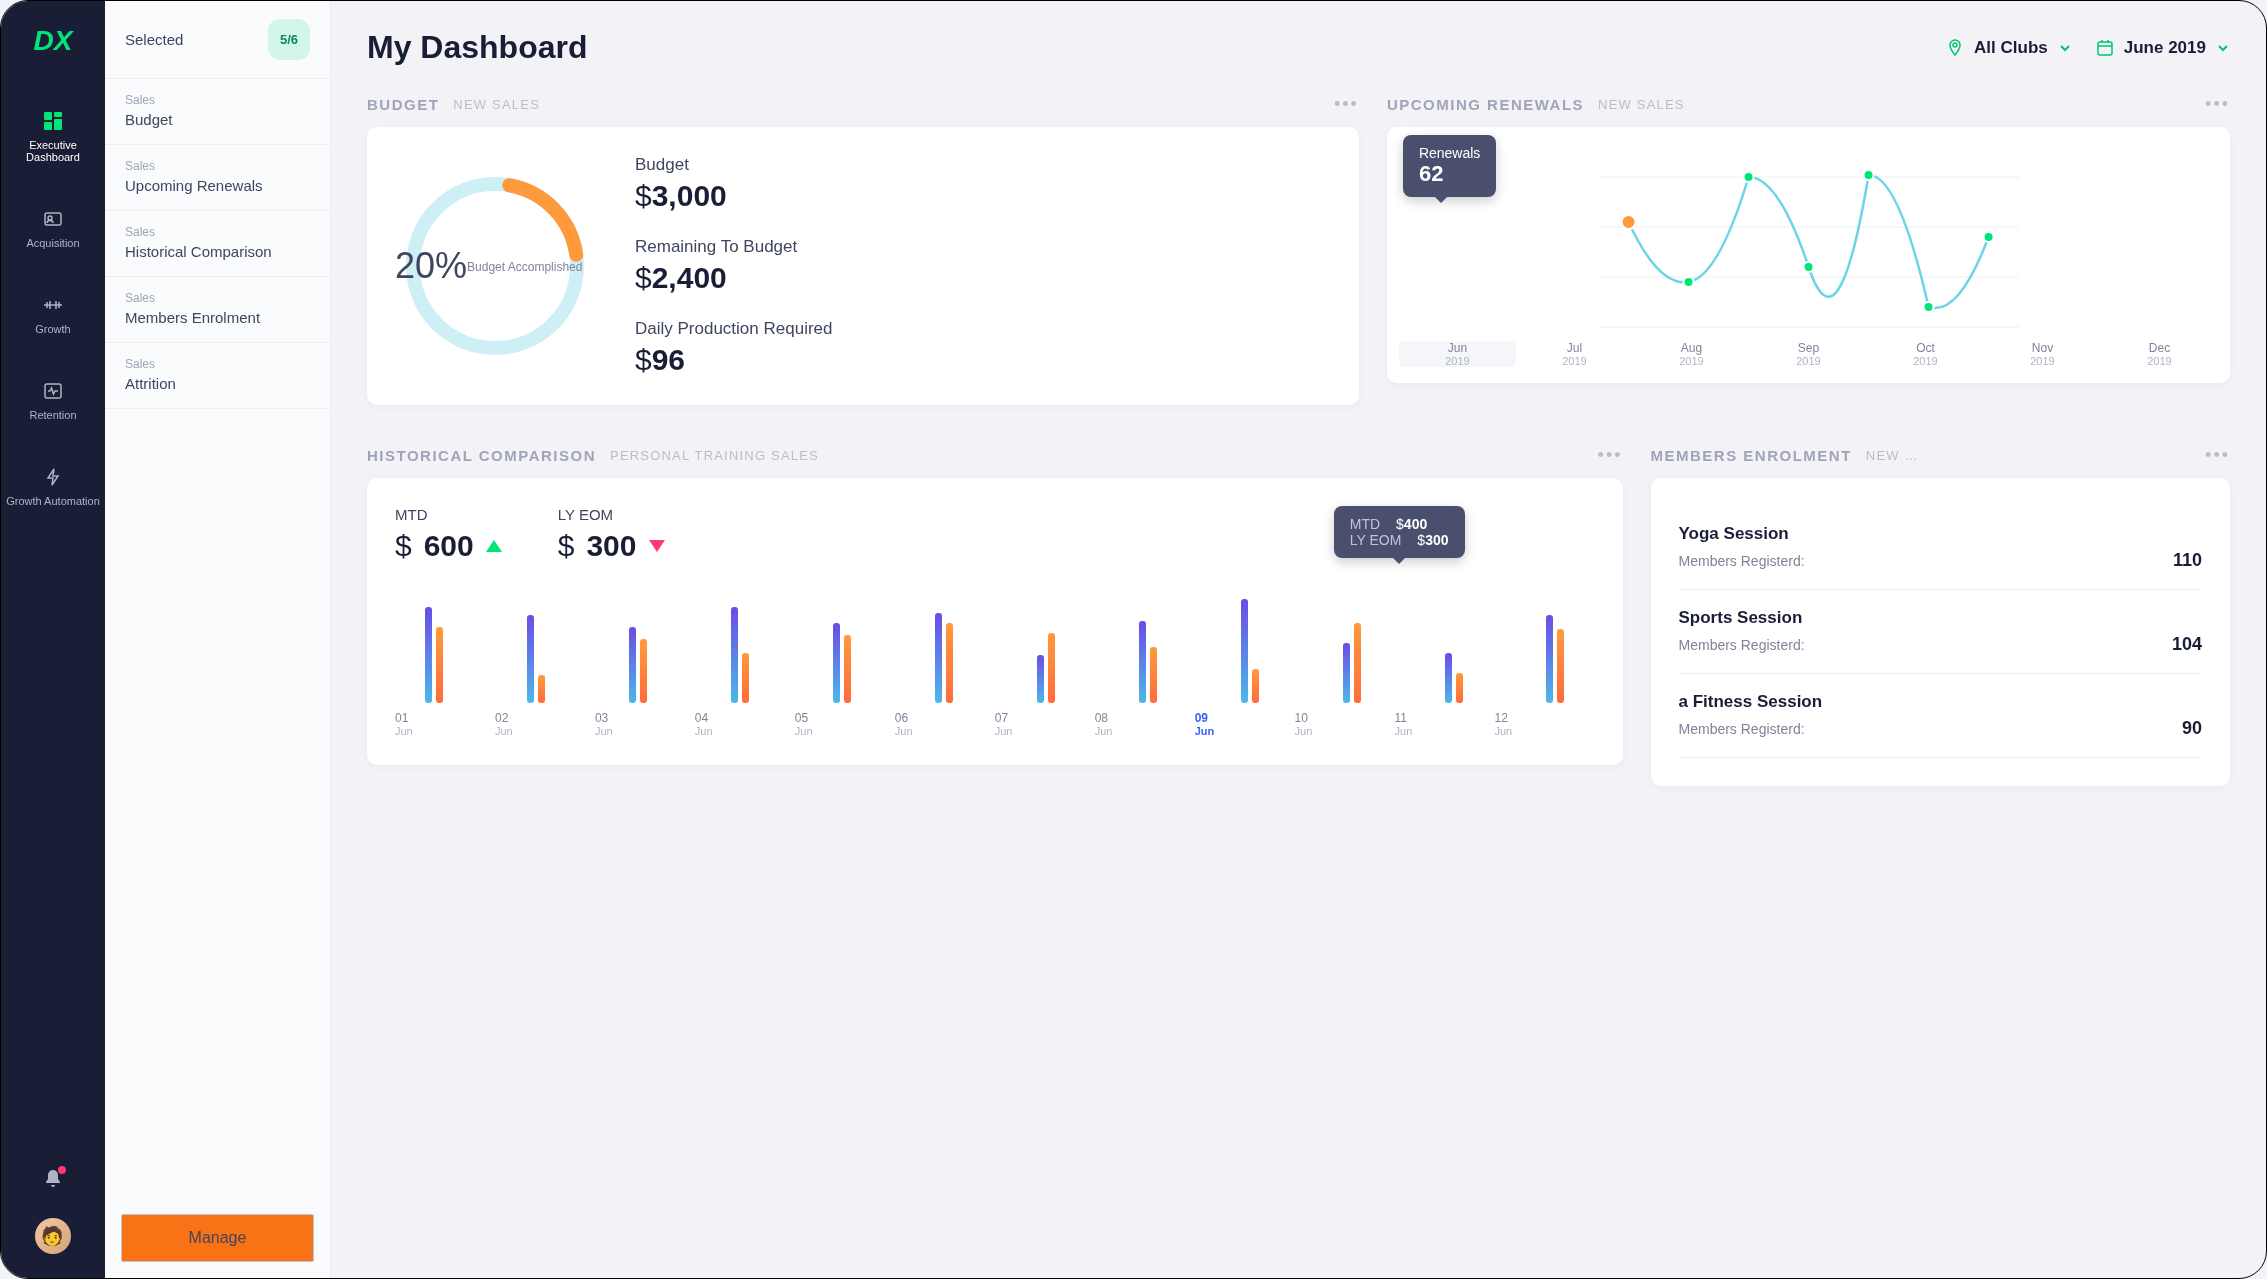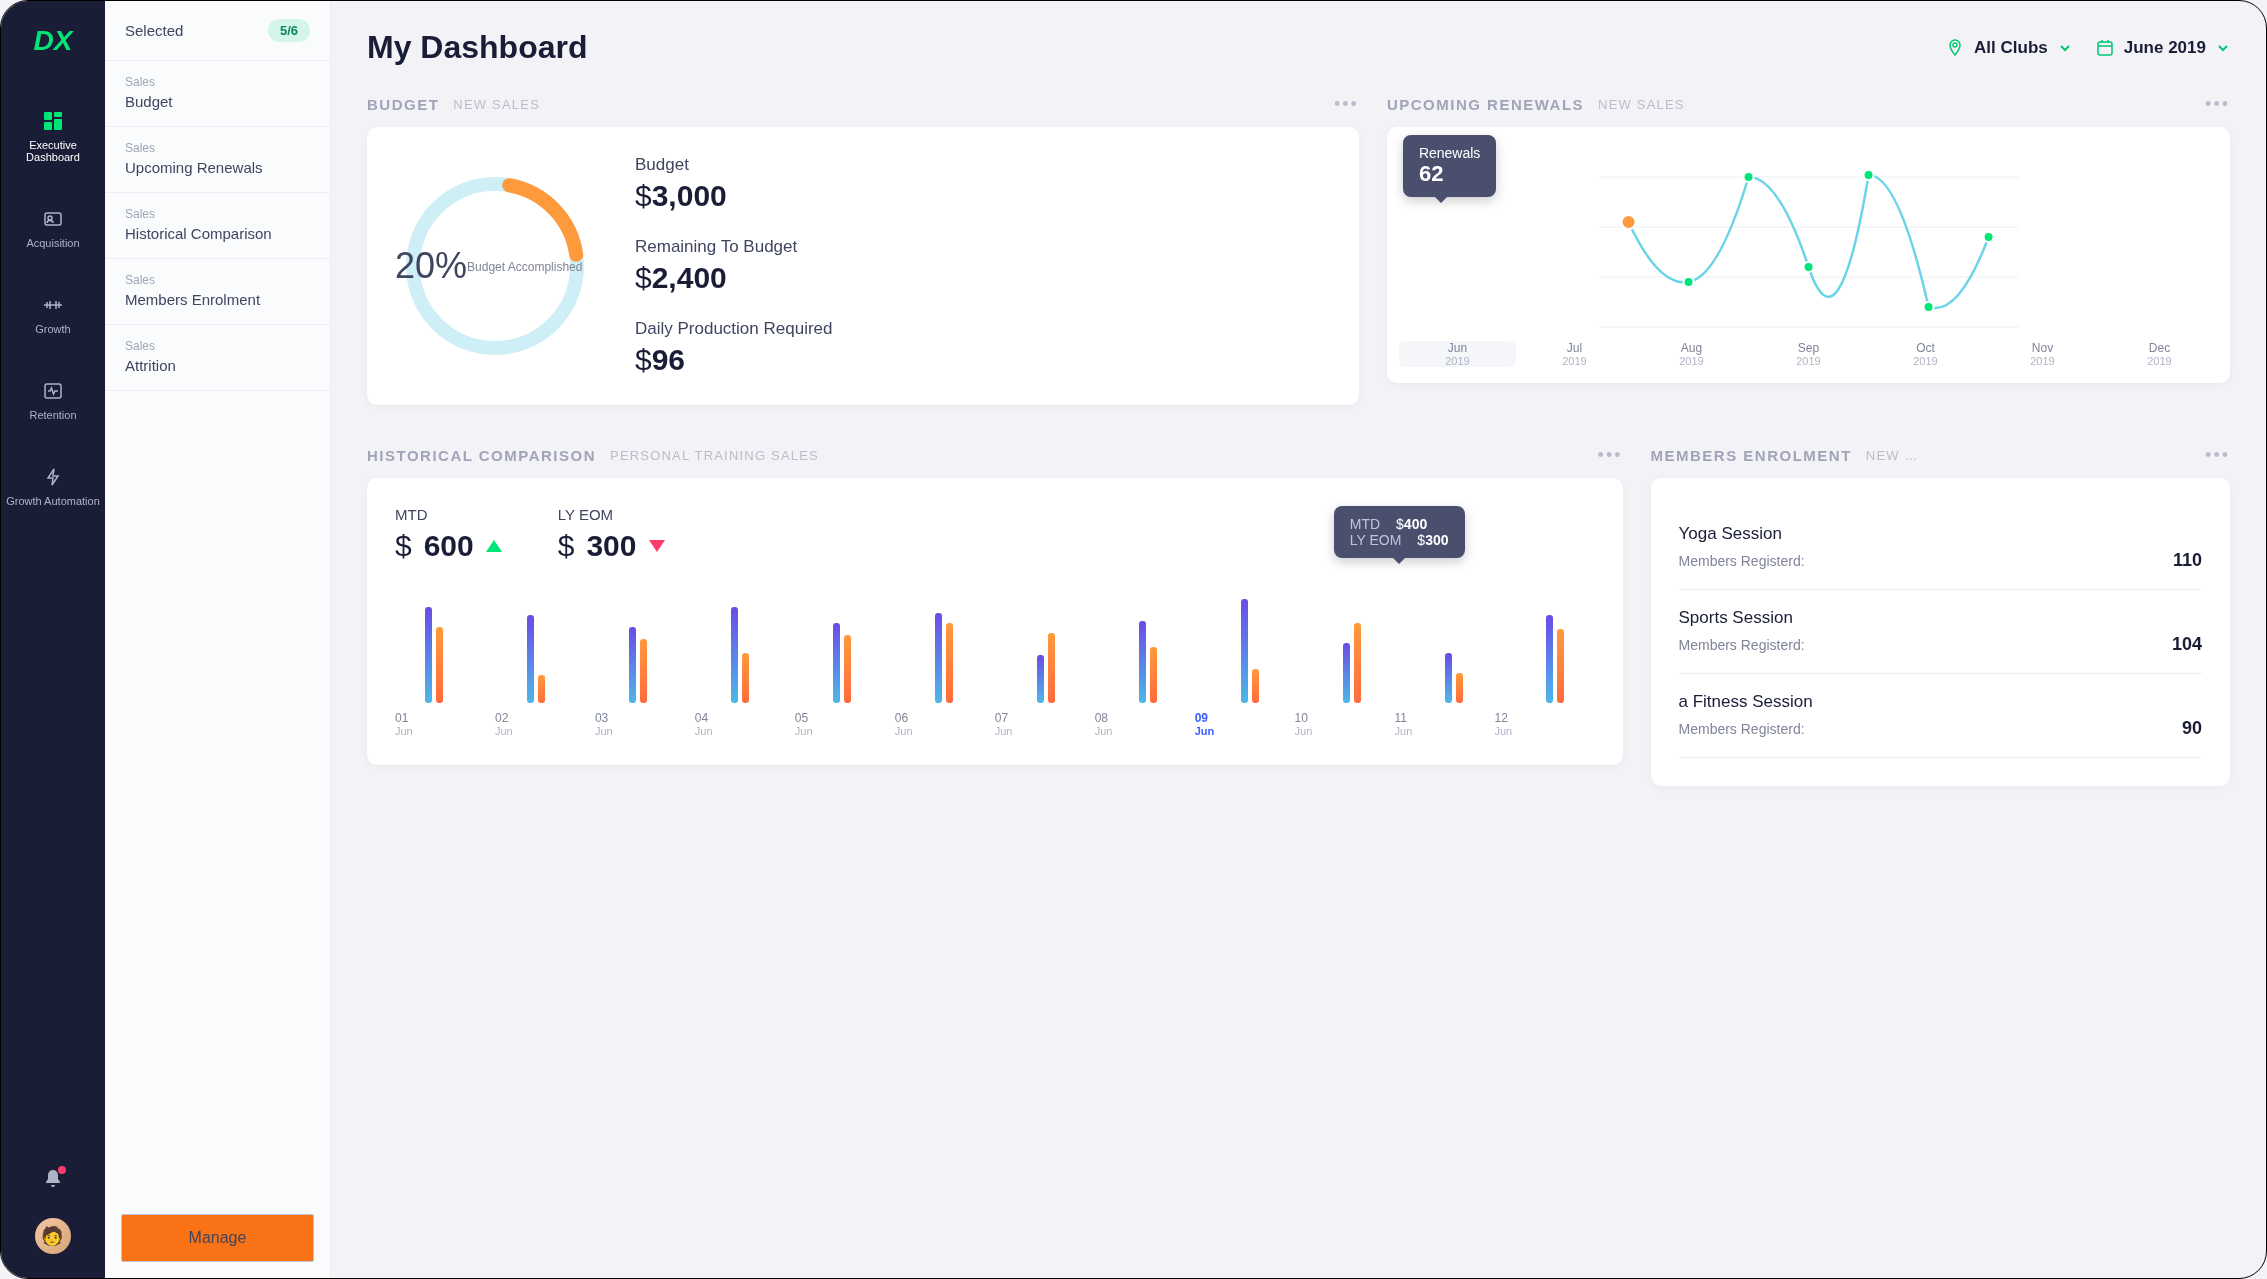--- a/index.html
+++ b/index.html
@@ -11,21 +11,21 @@
 .nav-item.active { color: #fff; }
 .nav-item.active .nav-icon { color: #00e676; }
 .nav-icon { width: 24px; height: 24px; margin-bottom: 6px; display: flex; align-items: center; justify-content: center; }
 .nav-spacer { flex: 1; }
 .bell { position: relative; color: #b0b3c5; margin-bottom: 24px; cursor: pointer; }
 .bell .dot { position: absolute; top: -2px; right: -2px; width: 8px; height: 8px; background: #ff3b6b; border-radius: 50%; }
 .avatar { width: 36px; height: 36px; border-radius: 50%; background: linear-gradient(135deg,#f5c6a5,#d4a574); cursor: pointer; display:flex; align-items:center; justify-content:center; font-size:18px;}
 .sidebar { width: 226px; background: #fafbfc; border-right: 1px solid #eceef2; display: flex; flex-direction: column; }
 .sel-header { padding: 18px 20px; display: flex; align-items: center; justify-content: space-between; border-bottom: 1px solid #eceef2; }
 .sel-label { font-size: 15px; color: #404560; }
-.sel-badge { background: #d4f5ea; color: #0a8560; padding: 4px 12px; border-radius: 12px; font-size: 13px; font-weight: 600; }
+.sel-badge { background: #d4f5ea; color: #0a8560; padding: 13px 12px; border-radius: 12px; font-size: 13px; font-weight: 600; }
 .sel-list { flex: 1; overflow: auto; }
 .sel-item { padding: 14px 20px 16px; border-bottom: 1px solid #eceef2; cursor: pointer; }
 .sel-cat { font-size: 12px; color: #a0a4b8; margin-bottom: 4px; }
 .sel-name { font-size: 15px; color: #404560; }
 .manage-wrap { padding: 16px; }
 .manage-btn { width: 100%; border: 1px solid #c0c4d8; background: #f97316; color: #404560; padding: 14px; font-size: 16px; cursor: pointer; border-radius: 2px; }
 .main { flex: 1; padding: 28px 36px; overflow: auto; }
 .topbar { display: flex; align-items: center; margin-bottom: 28px; }
 .page-title { font-size: 32px; font-weight: 700; color: #1a1d36; flex: 1; }
 .filter { display: flex; align-items: center; gap: 10px; margin-left: 24px; cursor: pointer; color: #1a1d36; font-size: 17px; font-weight: 600; }
@@ -73,21 +73,21 @@
 .bar { width: 7px; border-radius: 3px; }
 .bar.a { background: linear-gradient(180deg,#6b4ce6,#4db8e8); }
 .bar.b { background: linear-gradient(180deg,#ff9a3c,#ff6b3c); }
 .bar-x { display: flex; margin-top: 8px; }
 .bar-tick { flex: 1; text-align: left; font-size: 12px; color: #808498; }
 .bar-tick.hl { color: #3b5fff; font-weight: 600; }
 .bar-tick .mo { font-size: 11px; color: #b0b3c5; }
 .bar-tick.hl .mo { color: #3b5fff; }
 .enrol-list { display: flex; flex-direction: column; }
 .enrol-item { padding: 18px 0; border-bottom: 1px solid #eceef2; }
-.enrol-name { font-size: 17px; font-weight: 400; color: #1a1d36; margin-bottom: 6px; }
+.enrol-name { font-size: 17px; font-weight: 700; color: #1a1d36; margin-bottom: 6px; }
 .enrol-row { display: flex; justify-content: space-between; align-items: center; }
 .enrol-lbl { font-size: 14px; color: #808498; }
 .enrol-val { font-size: 18px; font-weight: 700; color: #1a1d36; }
 .widget-sub.trunc { white-space: nowrap; overflow: hidden; text-overflow: ellipsis; max-width: 60px; }
 </style>
 </head>
 <body>
 
 <div class="app">
 

